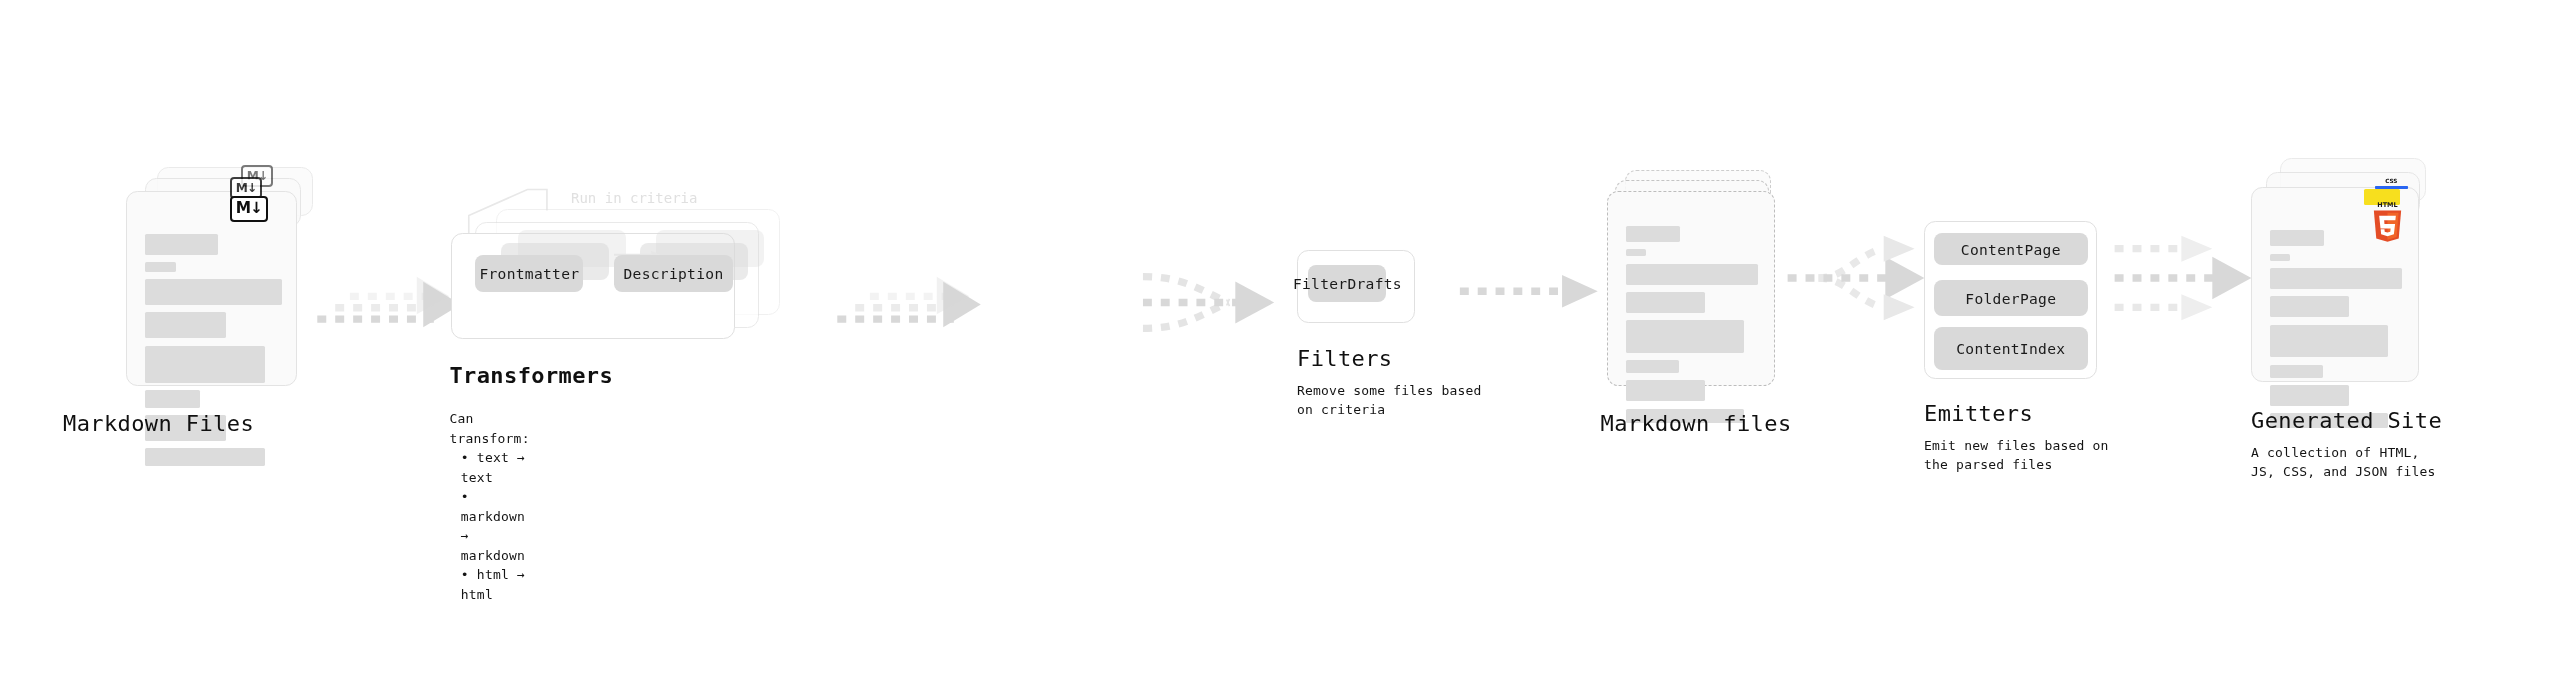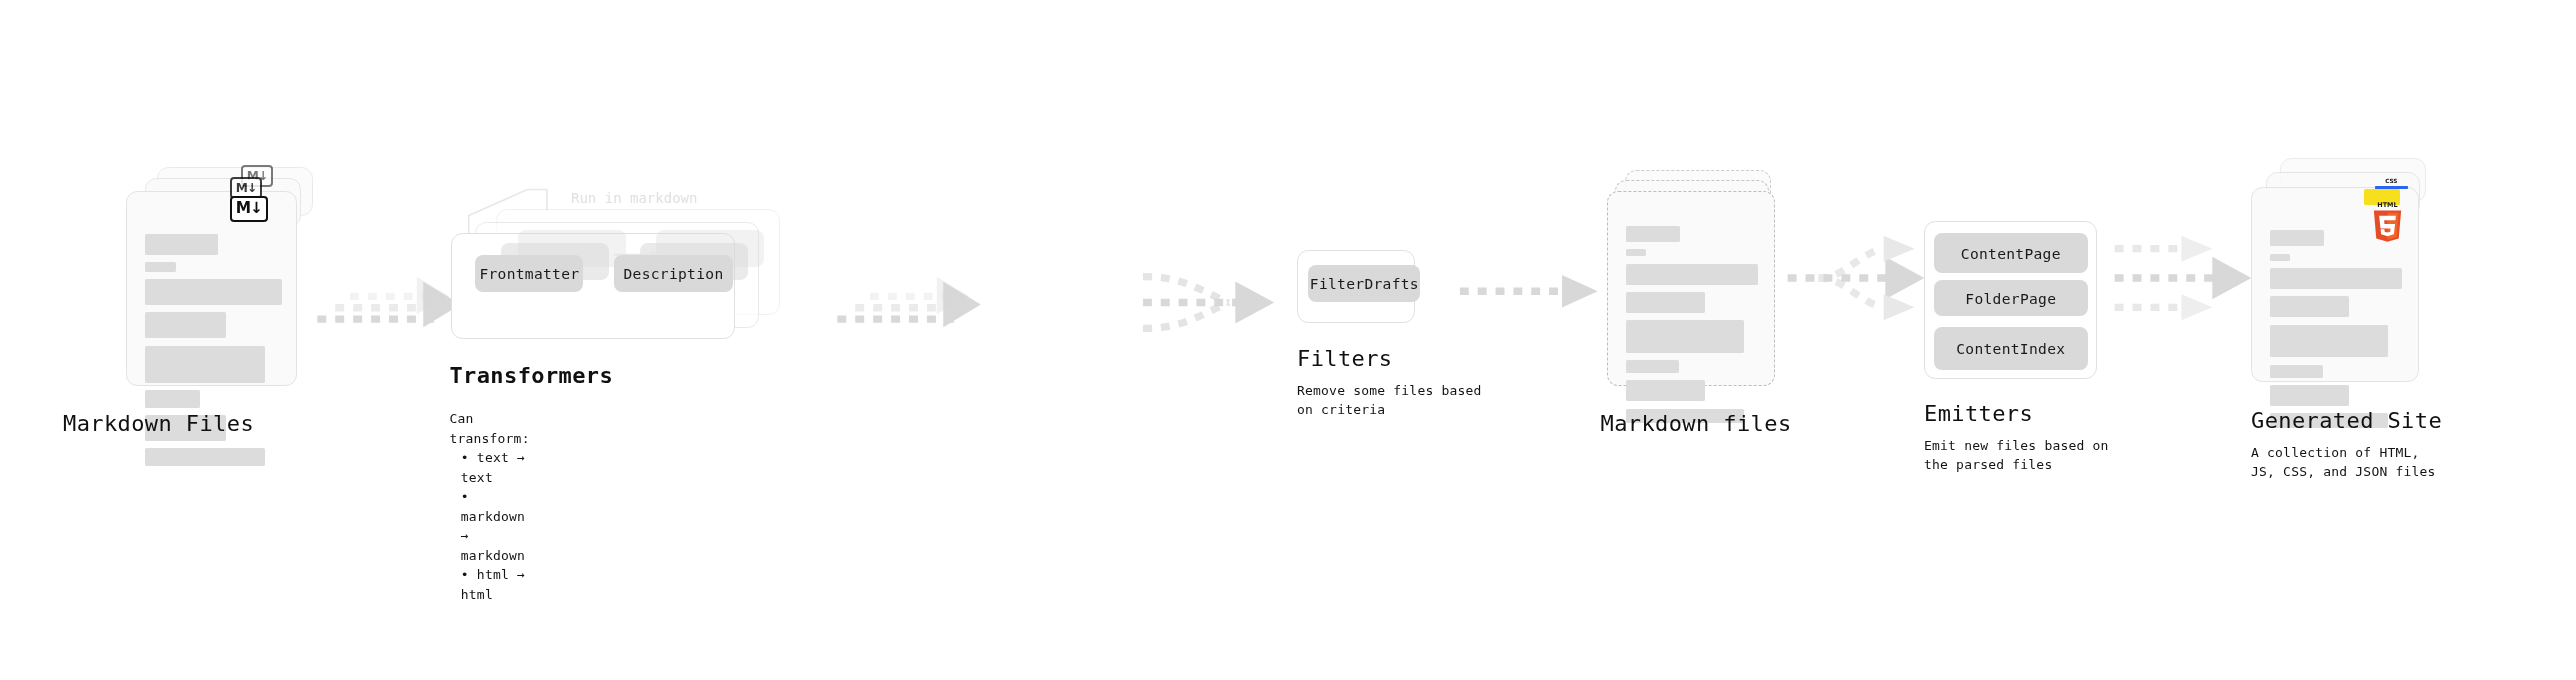--- a/index.html
+++ b/index.html
@@ -152,21 +152,21 @@
     </g>
     <polygon points="150,8 196,36 150,64" fill="#d8d8d8"></polygon>
     <polygon points="142,2 182,26 142,48" fill="#d8d8d8" opacity=".35"></polygon>
   </svg>
 
   <div class="node" style="left:451px;top:183px;">
 
     <svg class="conn" style="left:16.3px;top:0px;width:98px;height:57px;" viewBox="0 0 120 70">
       <path d="M2 66 L2 40 L74 8 L98 8 L98 34" fill="none" stroke="#e8e8e8" stroke-width="2"></path>
     </svg>
-    <div class="paralabel" style="left:120px;top:6.5px;">Run in markdown</div>
+    <div class="paralabel" style="left:120px;top:6.5px;">Run in criteria</div>
 
     <div class="procbox ghost2" style="left:45px;top:26px;width:284px;height:106px;"></div>
     <div class="procbox ghost1" style="left:24.4px;top:39px;width:284px;height:106px;"></div>
     <div class="procbox" style="left:0px;top:50px;width:284px;height:106px;"></div>
 
     <div class="pill ghost2" style="left:67px;top:47px;width:108px;height:37px;"></div>
     <div class="pill ghost2" style="left:205px;top:47px;width:108px;height:37px;"></div>
     <div class="pill ghost1" style="left:50px;top:60px;width:108px;height:37px;"></div>
     <div class="pill ghost1" style="left:189px;top:60px;width:108px;height:37px;"></div>
 
@@ -210,21 +210,21 @@
     <g fill="none" stroke="#e4e4e4" stroke-width="9" stroke-dasharray="11 11">
       <path d="M6 18 C58 18 78 36 112 50"></path>
       <path d="M6 82 C58 82 78 64 112 50"></path>
     </g>
     <line x1="6" y1="50" x2="126" y2="50" stroke="#d8d8d8" stroke-width="9" stroke-dasharray="11 11"></line>
     <polygon points="120,24 168,50 120,76" fill="#d8d8d8"></polygon>
   </svg>
 
   <div class="node" style="left:1297px;top:250px;">
     <div class="procbox" style="left:0px;top:0px;width:118px;height:73px;position:absolute;"></div>
-    <div class="pill" style="left:11.4px;top:14.6px;width:112px;height:37px;">FilterDrafts</div>
+    <div class="pill" style="left:11.4px;top:14.6px;width:78px;height:37px;">FilterDrafts</div>
     <div class="title" style="left:0px;top:96px;">Filters</div>
     <div class="subtitle" style="left:0px;top:132px;">Remove some files based
 on criteria</div>
   </div>
 
   <svg class="conn" style="left:1455px;top:275px;width:146px;height:32.5px;" viewBox="0 0 180 40">
     <line x1="6" y1="20" x2="138" y2="20" stroke="#d8d8d8" stroke-width="9" stroke-dasharray="11 11"></line>
     <polygon points="132,0 176,20 132,40" fill="#d8d8d8"></polygon>
   </svg>
 
@@ -254,21 +254,21 @@
       <path d="M40 60 C72 60 84 86 118 96"></path>
     </g>
     <line x1="2" y1="60" x2="128" y2="60" stroke="#d8d8d8" stroke-width="9" stroke-dasharray="11 11"></line>
     <polygon points="122,34 170,60 122,86" fill="#d8d8d8"></polygon>
     <polygon points="120,8 158,24 120,40" fill="#e8e8e8"></polygon>
     <polygon points="120,80 158,96 120,112" fill="#e8e8e8"></polygon>
   </svg>
 
   <div class="node" style="left:1924px;top:221px;">
     <div class="procbox" style="left:0px;top:0px;width:173px;height:158px;position:absolute;"></div>
-    <div class="pill" style="left:9.8px;top:12.2px;width:154px;height:40px;">ContentPage</div>
+    <div class="pill" style="left:9.8px;top:12.2px;width:154px;height:32px;">ContentPage</div>
     <div class="pill" style="left:9.8px;top:59px;width:154px;height:36px;">FolderPage</div>
     <div class="pill" style="left:9.8px;top:106px;width:154px;height:43px;">ContentIndex</div>
     <div class="title" style="left:0px;top:180px;">Emitters</div>
     <div class="subtitle" style="left:0px;top:216px;">Emit new files based on
 the parsed files</div>
   </div>
 
   <svg class="conn" style="left:2113px;top:229px;width:140px;height:98px;" viewBox="0 0 172 120">
     <g fill="none" stroke="#e8e8e8" stroke-width="9" stroke-dasharray="11 11">
       <line x1="2" y1="24" x2="86" y2="24"></line>

